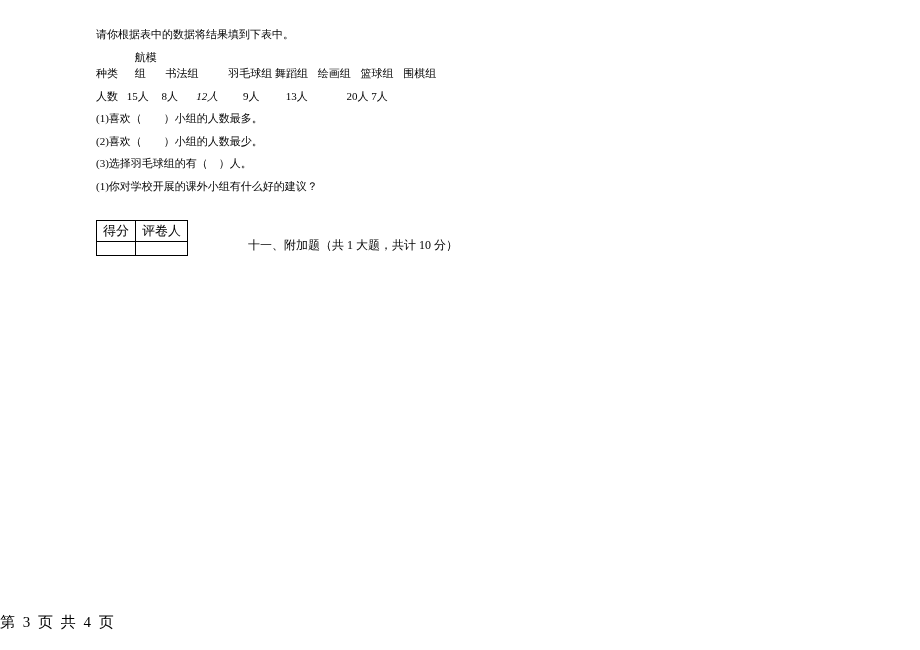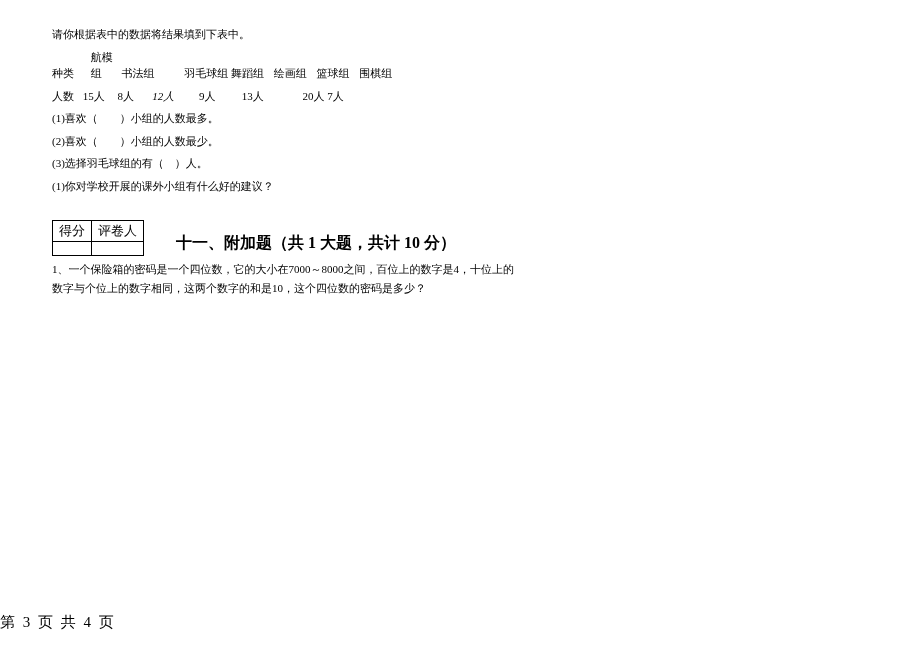--- a/index.html
+++ b/index.html
@@ -10,21 +10,21 @@
     body {
       width: 920px;
       height: 650px;
       background: #fff;
       font-family: "SimSun", "宋体", serif;
       font-size: 11px;
       color: #000;
       position: relative;
     }
     .page {
-      padding: 26px 96px 0 52px;
+      padding: 26px 96px 0 96px;
     }
     .line {
       margin-bottom: 6px;
       line-height: 1.5;
     }
     .table-line {
       margin-bottom: 6px;
       line-height: 1.5;
     }
     .cell-header {
@@ -55,23 +55,23 @@
       font-size: 13px;
     }
     .score-table td {
       border: 1px solid #000;
       padding: 1px 6px;
       text-align: center;
       height: 14px;
       min-width: 26px;
     }
     .section-title {
-      font-size: 16px;
-      font-weight: bold;
-      margin-left: 32px;
+      font-size: 12px;
+      font-weight: normal;
+      margin-left: 60px;
       padding-bottom: 2px;
     }
     .q11 {
       margin-top: 4px;
       line-height: 1.7;
     }
     .footer {
       position: absolute;
       bottom: 18px;
       left: 0;
@@ -137,20 +137,16 @@
       </tr>
       <tr>
         <td></td>
         <td></td>
       </tr>
     </tbody>
       </table>
     <div class="section-title">十一、附加题（共 1 大题，共计 10 分）</div>
   </div>
 
-  <div class="q11">
-    <span>1、</span><span>一个保险箱的密码是一个四位数，它的大小在7000～8000之间，百位上的数字是4，十位上的</span>
-    <div>数字与个位上的数字相同，这两个数字的和是10，这个四位数的密码是多少？</div>
-  </div>
 
 </div>
 
 <div class="footer">第 3 页 共 4 页</div>
 
 </body></html>

